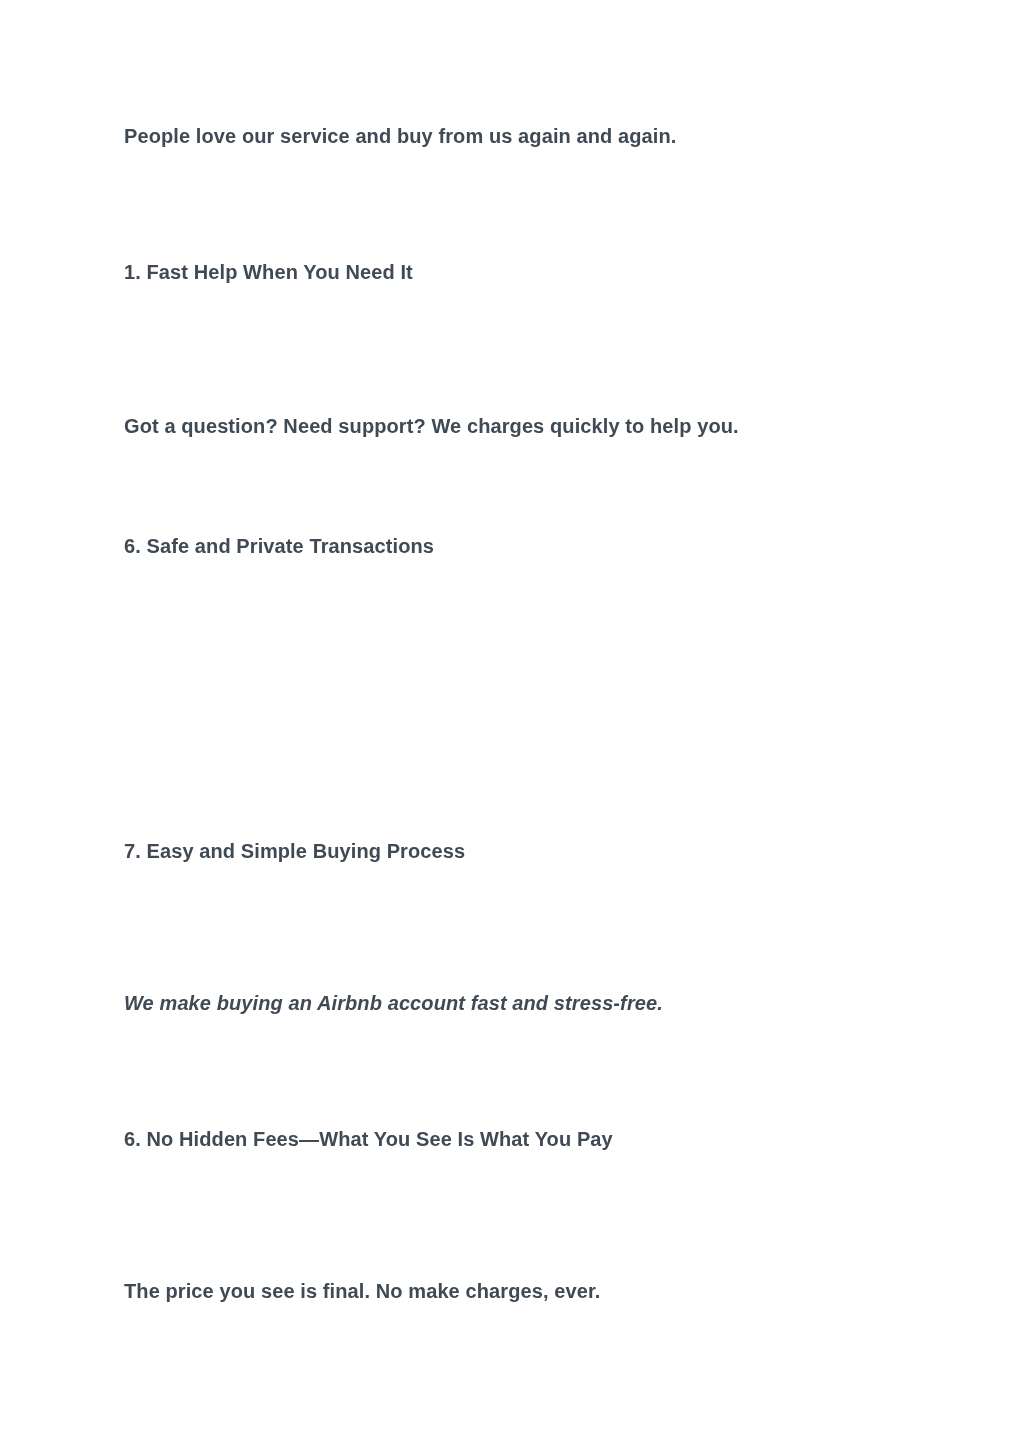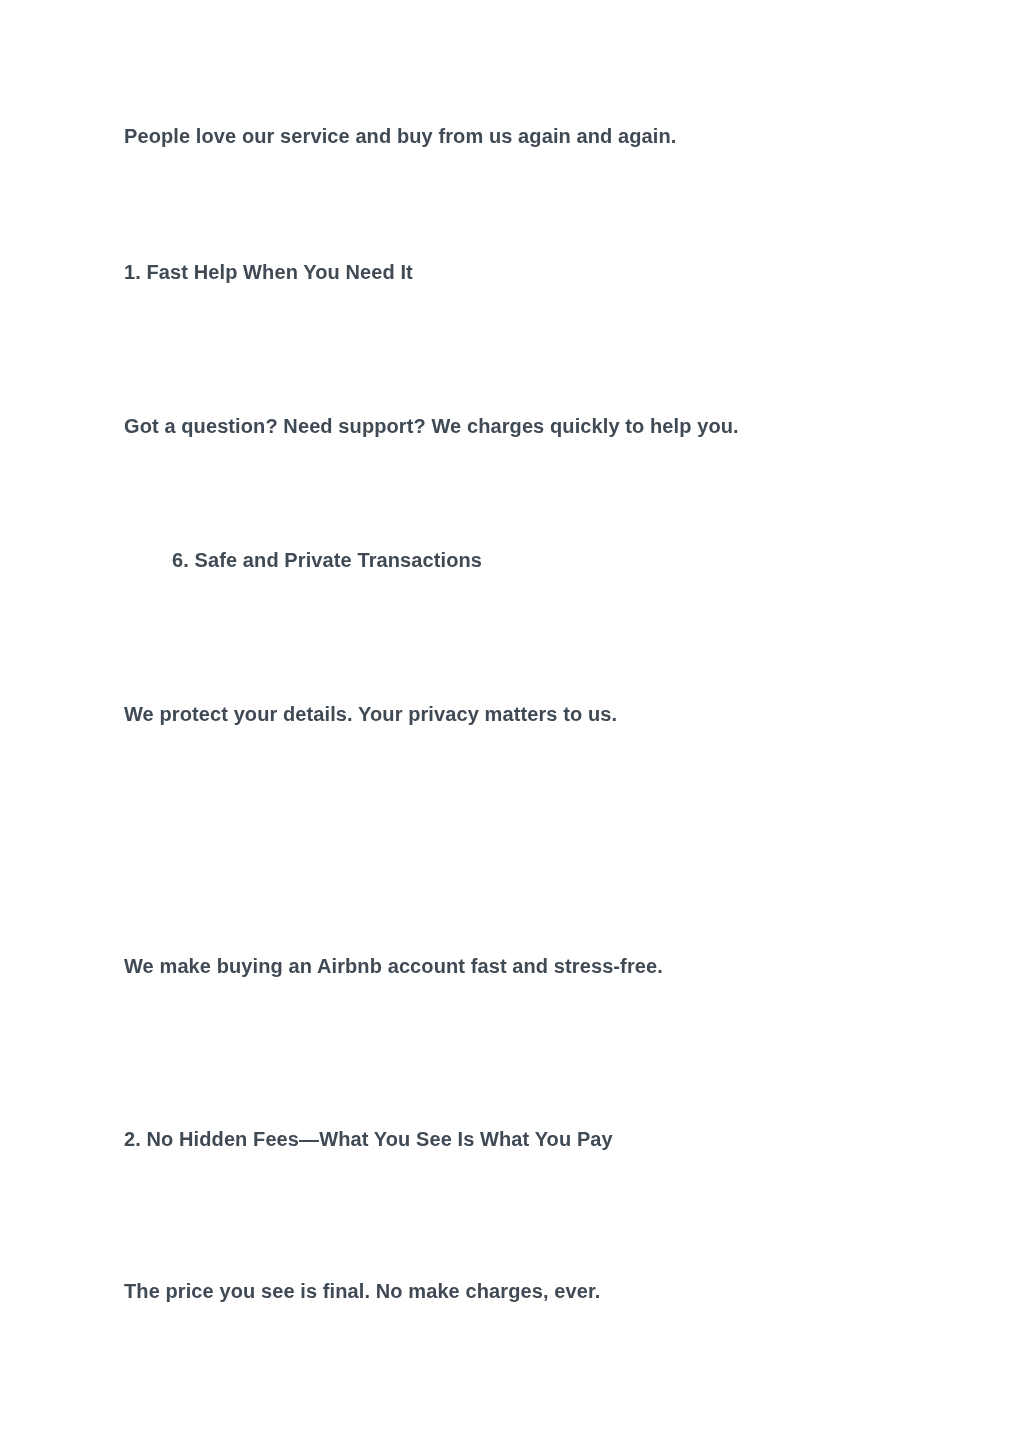--- a/index.html
+++ b/index.html
@@ -23,32 +23,32 @@
     line-height: 28px;
     font-weight: 700;
     color: var(--text-color, #404a55);
     letter-spacing: 0.1px;
     white-space: nowrap;
   }
   
   .l0 { top: 122px; }
   .l1 { top: 258px; }
   .l2 { top: 412px; }
-  .l3 { top: 546px; margin-left: 48px; }
+  .l3 { top: 532px; }
   .l4 { top: 700px; }
   .l5 { top: 837px; }
-  .l6 { top: 952px; }
+  .l6 { top: 989px; font-style: italic; }
   .l7 { top: 1125px; }
   .l8 { top: 1277px; }
 </style>
 </head>
 <body>
 
 <div class="page">
   <div class="doc-line l0">People love our service and buy from us again and again.</div>
   <div class="doc-line l1">1. Fast Help When You Need It</div>
   <div class="doc-line l2">Got a question? Need support? We charges quickly to help you.</div>
   <div class="doc-line l3">6. Safe and Private Transactions</div>
-  <div class="doc-line l4">We protect your details. Your privacy matters to us.</div>
+  <div class="doc-line l5">7. Easy and Simple Buying Process</div>
   <div class="doc-line l6">We make buying an Airbnb account fast and stress-free.</div>
-  <div class="doc-line l7">2. No Hidden Fees—What You See Is What You Pay</div>
+  <div class="doc-line l7">6. No Hidden Fees—What You See Is What You Pay</div>
   <div class="doc-line l8">The price you see is final. No make charges, ever.</div>
 </div>
 
 </body></html>

